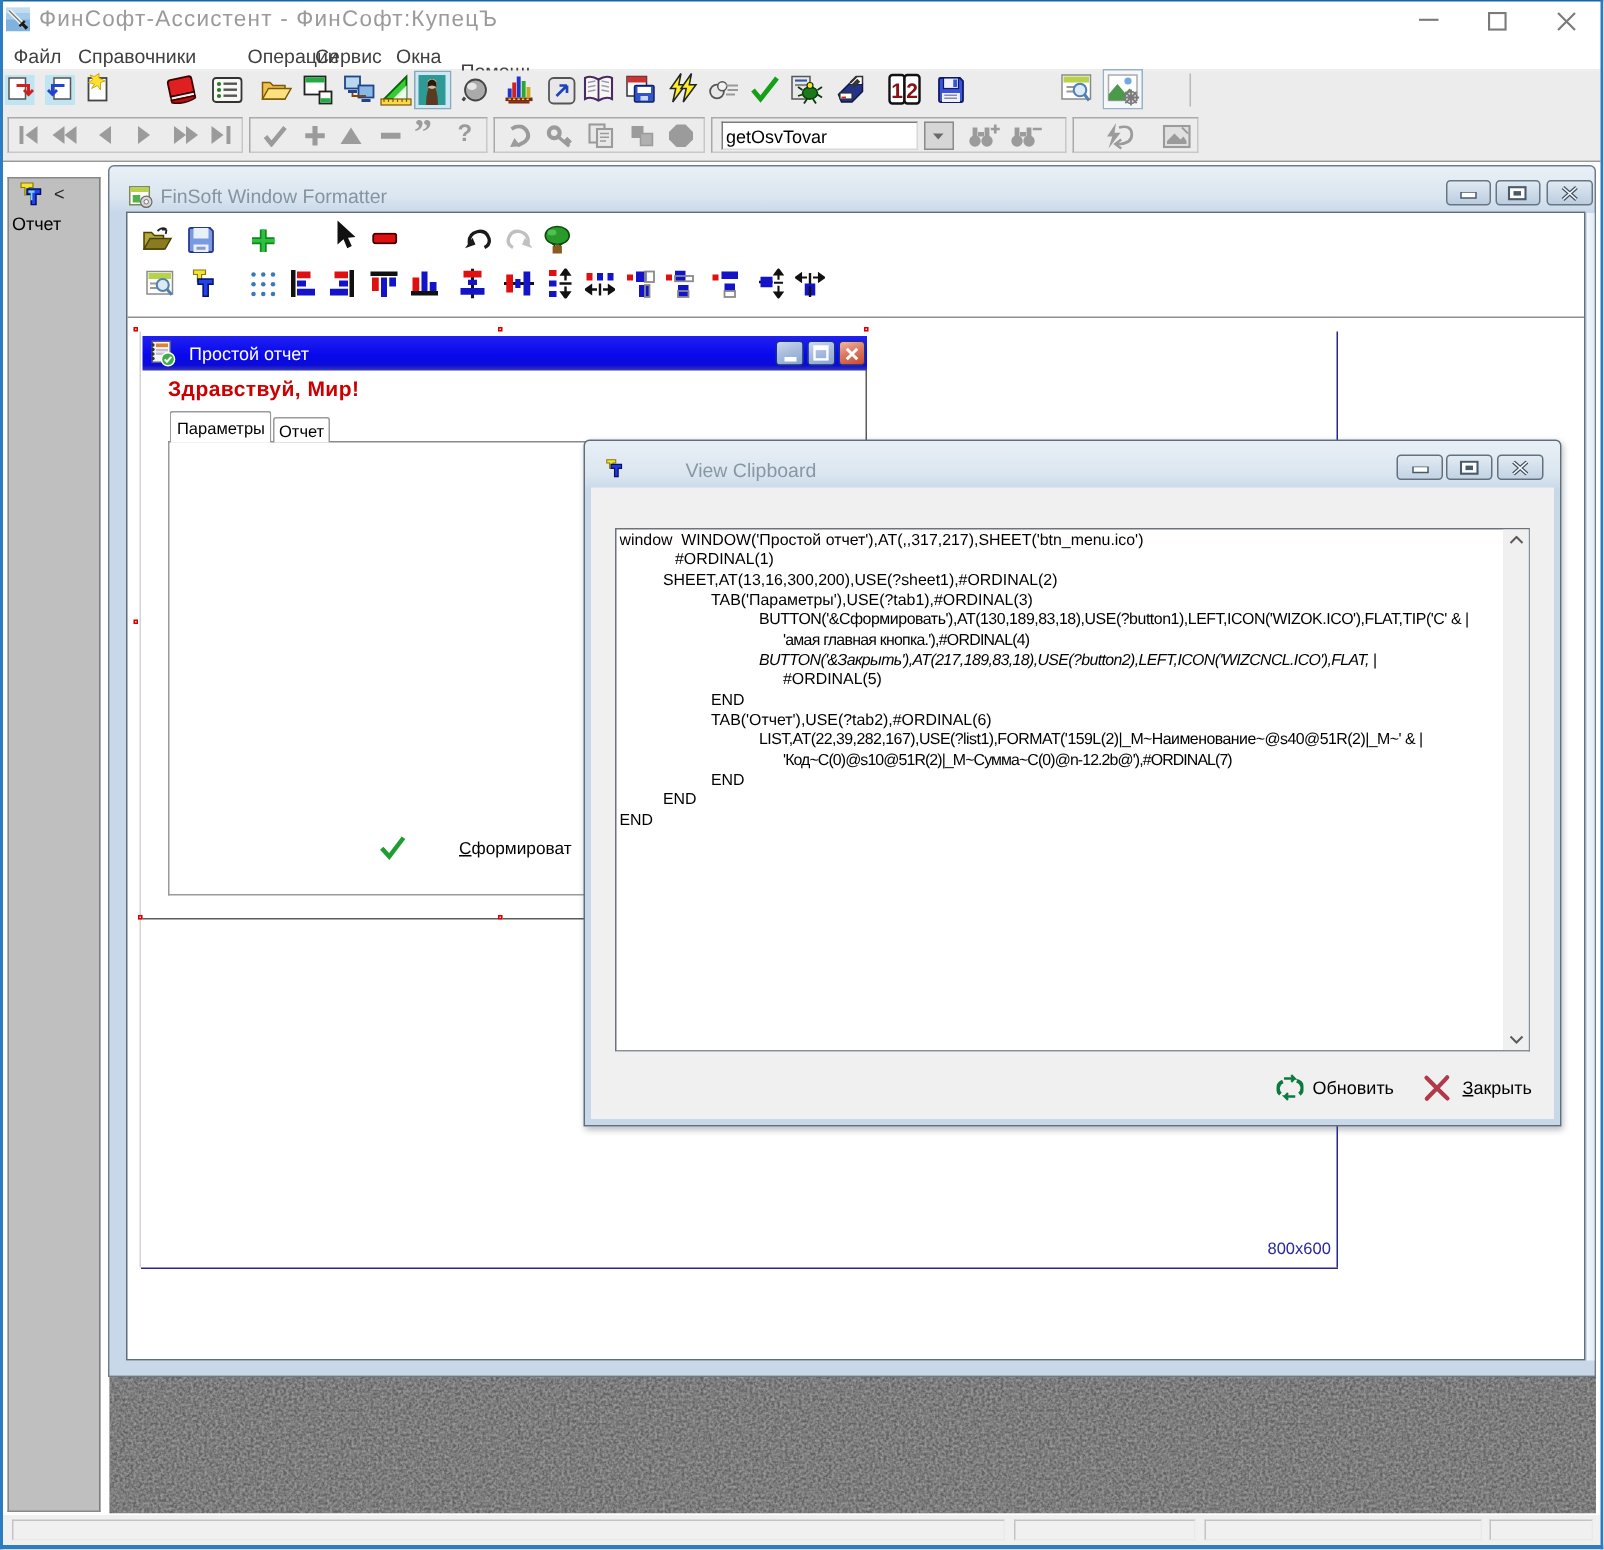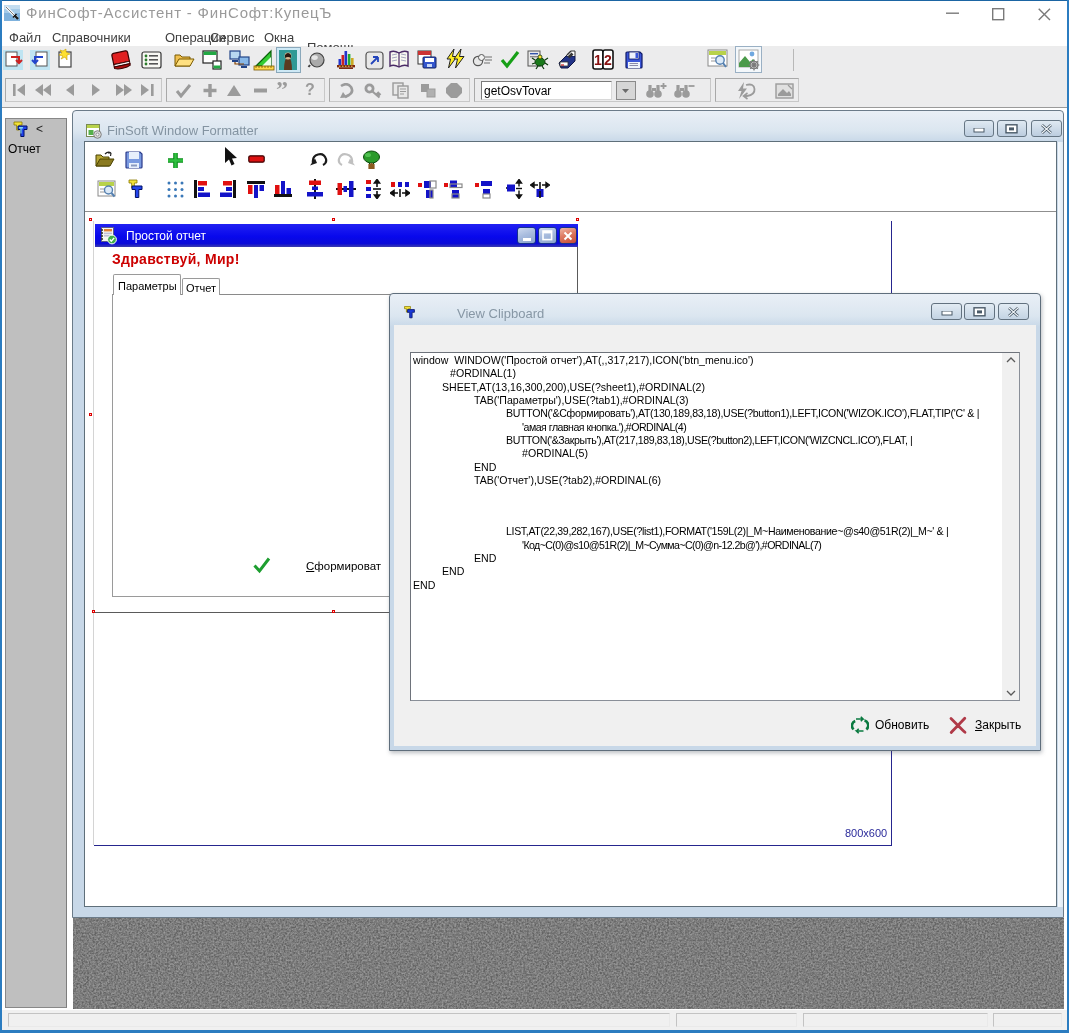--- a/index.html
+++ b/index.html
@@ -589,31 +589,31 @@
 <div class="abs" style="left:998px;top:303px;width:31px;height:17px;border:1px solid #62717f;border-radius:3px;background:linear-gradient(180deg,#e2ebf3,#c3d3e3);"></div>
 <svg class="abs" style="left:1007px;top:307px;" width="13" height="10">
     <path d="M2 1 L11 9 M11 1 L2 9" stroke="#3e4e5c" stroke-width="2.6"></path>
     <path d="M2 1 L11 9 M11 1 L2 9" stroke="#f4f8fb" stroke-width="1.1"></path>
   </svg>
 
 <div class="abs" style="left:394px;top:325px;width:642px;height:421px;background:#f0f0f0;"></div>
 
 <div class="abs" style="left:410px;top:352px;width:610px;height:349px;background:#ffffff;border:1px solid #898f98;border-top-color:#6e737b;border-left-color:#6e737b;"></div>
 <div class="abs" style="left:413px;top:354px;width:587px;height:344px;overflow:hidden;font-size:10.6px;line-height:13.35px;color:#000;">
-    <div style="padding-left:0px;white-space:pre;">window  WINDOW('Простой отчет'),AT(,,317,217),ICON('btn_menu.ico')</div>
+    <div style="padding-left:0px;white-space:pre;">window  WINDOW('Простой отчет'),AT(,,317,217),SHEET('btn_menu.ico')</div>
     <div style="padding-left:37px;white-space:pre;">#ORDINAL(1)</div>
     <div style="padding-left:29px;white-space:pre;">SHEET,AT(13,16,300,200),USE(?sheet1),#ORDINAL(2)</div>
     <div style="padding-left:61px;white-space:pre;">TAB('Параметры'),USE(?tab1),#ORDINAL(3)</div>
     <div style="padding-left:93px;white-space:pre;letter-spacing:-0.3px;">BUTTON('&amp;Сформировать'),AT(130,189,83,18),USE(?button1),LEFT,ICON('WIZOK.ICO'),FLAT,TIP('C' &amp; |</div>
     <div style="padding-left:109px;white-space:pre;letter-spacing:-0.5px;">'амая главная кнопка.'),#ORDINAL(4)</div>
-    <div style="padding-left:93px;white-space:pre;letter-spacing:-0.4px;">BUTTON('&amp;Закрыть'),AT(217,189,83,18),USE(?button2),LEFT,ICON('WIZCNCL.ICO'),FLAT, |</div>
+    <div style="padding-left:93px;white-space:pre;letter-spacing:-0.4px;font-style:italic;">BUTTON('&amp;Закрыть'),AT(217,189,83,18),USE(?button2),LEFT,ICON('WIZCNCL.ICO'),FLAT, |</div>
     <div style="padding-left:109px;white-space:pre;">#ORDINAL(5)</div>
     <div style="padding-left:61px;white-space:pre;">END</div>
     <div style="padding-left:61px;white-space:pre;">TAB('Отчет'),USE(?tab2),#ORDINAL(6)</div>
-    <div style="padding-left:93px;white-space:pre;letter-spacing:-0.35px;margin-top:38px;">LIST,AT(22,39,282,167),USE(?list1),FORMAT('159L(2)|_M~Наименование~@s40@51R(2)|_M~' &amp; |</div>
+    <div style="padding-left:93px;white-space:pre;letter-spacing:-0.35px;">LIST,AT(22,39,282,167),USE(?list1),FORMAT('159L(2)|_M~Наименование~@s40@51R(2)|_M~' &amp; |</div>
     <div style="padding-left:109px;white-space:pre;letter-spacing:-0.6px;">'Код~C(0)@s10@51R(2)|_M~Сумма~C(0)@n-12.2b@'),#ORDINAL(7)</div>
     <div style="padding-left:61px;white-space:pre;">END</div>
     <div style="padding-left:29px;white-space:pre;">END</div>
     <div style="padding-left:0px;white-space:pre;">END</div>
   </div>
 
 <div class="abs" style="left:1002px;top:353px;width:17px;height:347px;background:#f0f0f0;"></div>
 <svg class="abs" style="left:1006px;top:357px;" width="10" height="6">
     <path d="M1 5 L5 1 L9 5" stroke="#5a5a5a" stroke-width="1.3" fill="none"></path>
   </svg>

